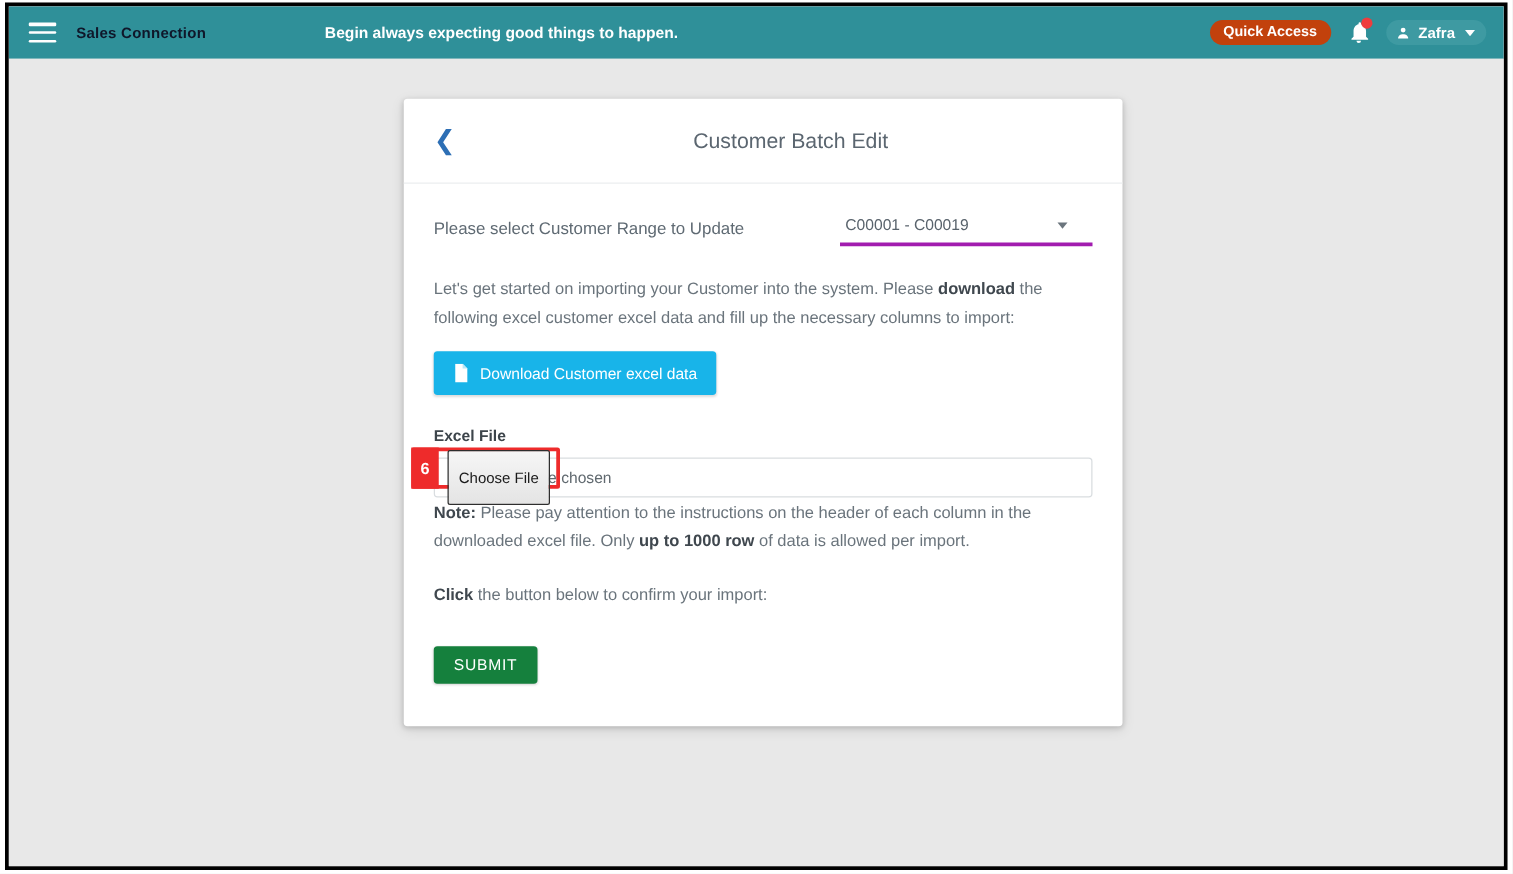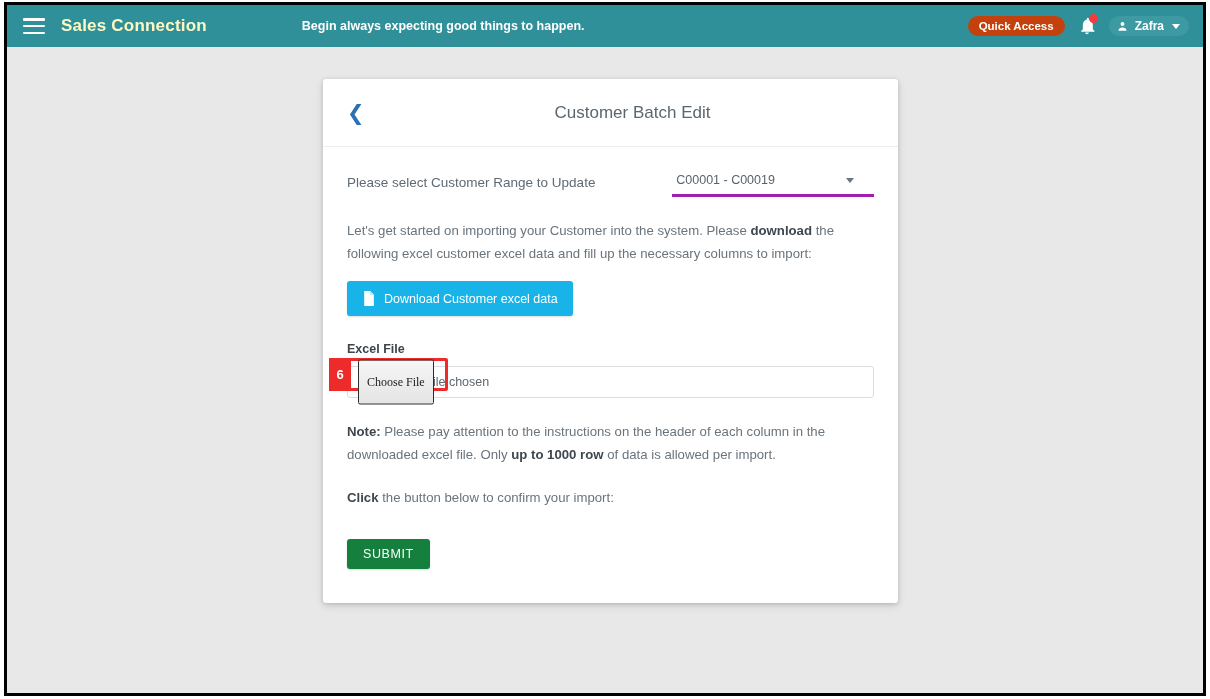--- a/index.html
+++ b/index.html
@@ -32,22 +32,22 @@
   }
   #hamburger {
     width: 22px; height: 16px;
     margin-left: 16px; margin-right: 16px;
     display: flex; flex-direction: column; justify-content: space-between;
     cursor: pointer;
   }
   #hamburger span { display: block; height: 2.5px; background: #ffffff; border-radius: 1px; }
 
   .brand {
-    color: #fef9c3;
-    font-size: 17px;
+    color: #0f172a;
+    font-size: 12px;
     font-weight: bold;
     letter-spacing: .2px;
     white-space: nowrap;
   }
   .tagline {
     color: #ffffff;
     font-size: 12.5px;
     font-weight: bold;
     margin-left: 95px;
     white-space: nowrap;
@@ -212,21 +212,21 @@
     position: absolute;
     left: 11px; top: 50%;
     transform: translateY(-50%);
     background: linear-gradient(#f6f6f6, #e4e4e4);
     border: 1px solid #2e2e2e;
     border-radius: 2px;
     font-size: 12px;
     color: #1a1a1a;
     padding: 14px 8px;
     cursor: pointer;
-    font-family: Liberation Serif, serif;
+    font-family: Liberation Sans, sans-serif;
     z-index: 3;
   }
 
   
   #annot-box {
     position: absolute;
     left: -18px; top: -8px;
     width: 119px; height: 33px;
     border: 3px solid #ee2b2b;
     border-radius: 2px;
@@ -240,21 +240,21 @@
     background: #ee2b2b;
     color: #ffffff;
     font-size: 13px;
     font-weight: bold;
     display: flex;
     align-items: center;
     justify-content: center;
     z-index: 4;
   }
 
-  .note { margin-top: 22px; }
+  .note { }
   .spacer-para { margin-top: 20px; }
 
   .btn-submit {
     margin-top: 14px;
     background: #15803d;
     color: #ffffff;
     border: none;
     border-radius: 3px;
     font-size: 12.5px;
     letter-spacing: .6px;

